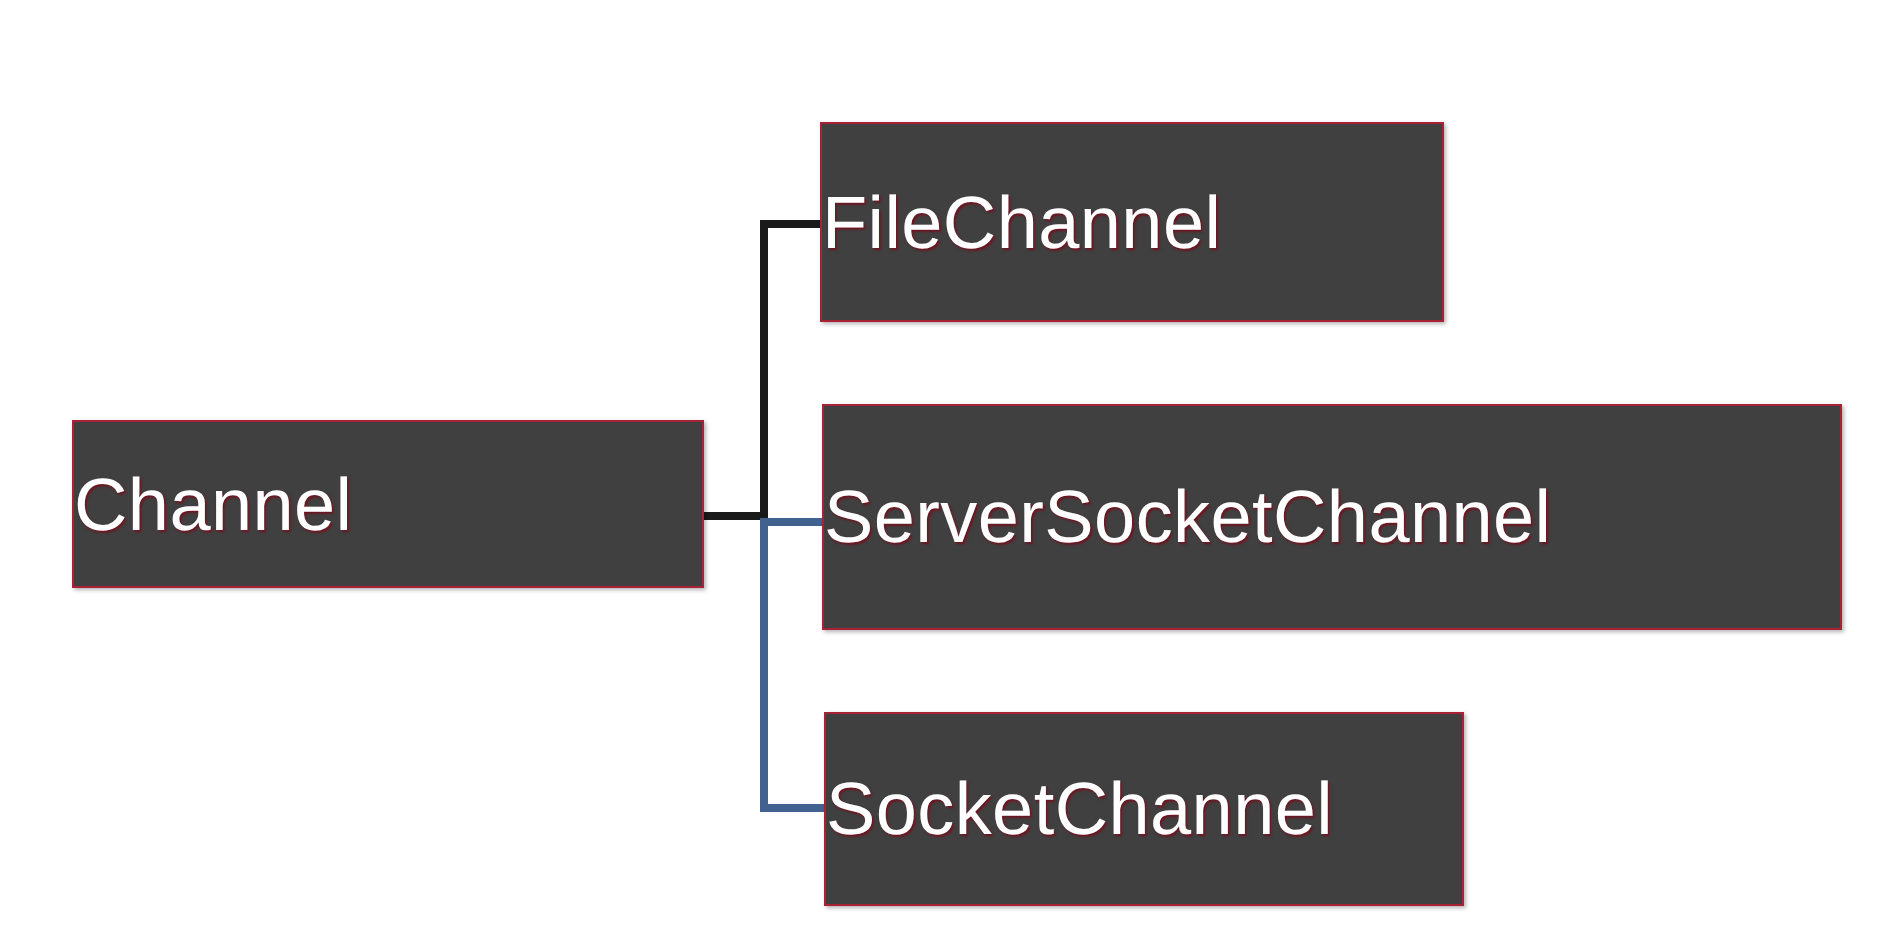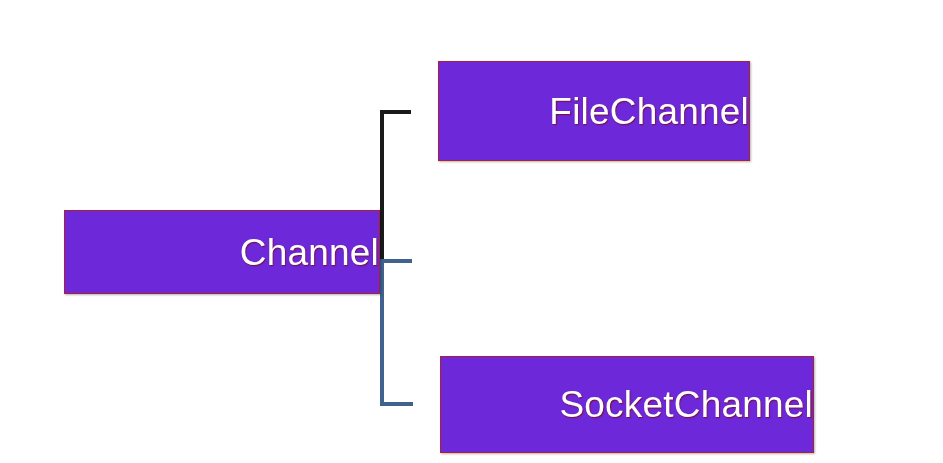--- a/index.html
+++ b/index.html
@@ -13,27 +13,26 @@
   #diagram-canvas {
     position: relative;
     width: 943px;
     height: 463px;
     background: #ffffff;
     overflow: hidden;
   }
   .node-box {
     position: absolute;
     box-sizing: border-box;
-    background: #6d28d9;
+    background: #404040;
     border: 1px solid #a82235;
     display: flex;
     align-items: center;
-    justify-content: flex-end;
+    justify-content: flex-start;
     box-shadow: 1px 1px 2px rgba(0,0,0,0.30);
-    margin-left: 28px;
   }
   .node-label {
     color: #ffffff;
     font-family: "Liberation Sans", sans-serif;
     font-weight: 400;
     font-size: 37px;
     line-height: 1;
     letter-spacing: 0.2px;
     white-space: nowrap;
     text-shadow: 0.8px 0.8px 1.2px rgba(120,10,25,0.85);
@@ -69,18 +68,21 @@
   </div>
 
   <div class="node-box" style="left:36px; top:210px; width:316px; height:84px;">
     <span class="node-label">Channel</span>
   </div>
 
   <div class="node-box" style="left:410px; top:61px; width:312px; height:100px;">
     <span class="node-label">FileChannel</span>
   </div>
 
+  <div class="node-box" style="left:411px; top:202px; width:510px; height:113px;">
+    <span class="node-label">ServerSocketChannel</span>
+  </div>
 
-  <div class="node-box" style="left:412px; top:356px; width:374px; height:97px;">
+  <div class="node-box" style="left:412px; top:356px; width:320px; height:97px;">
     <span class="node-label">SocketChannel</span>
   </div>
 
 </div>
 
 </body></html>

